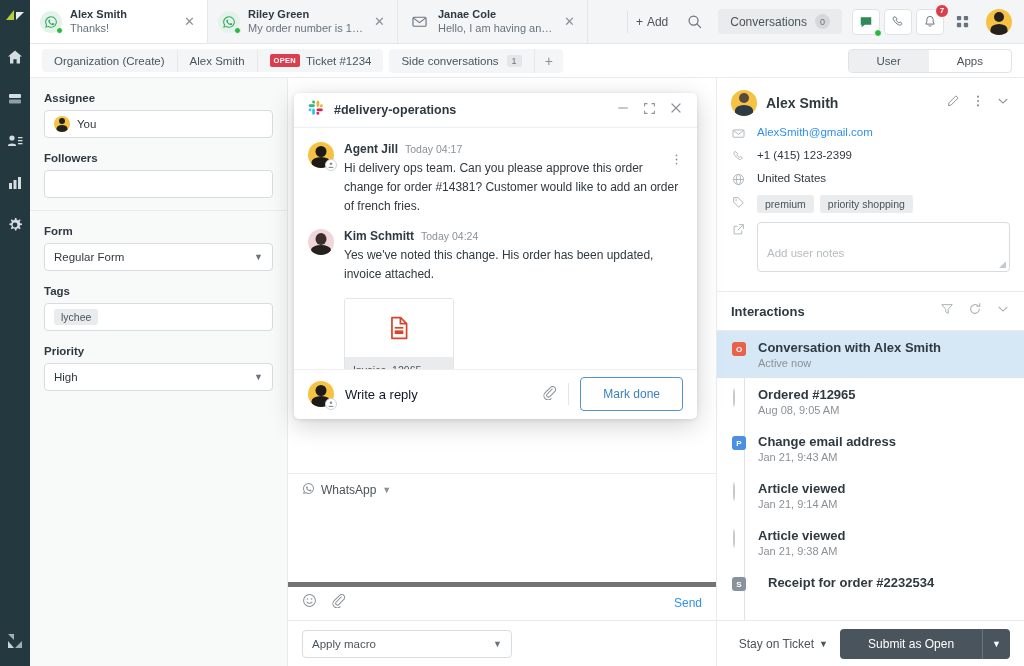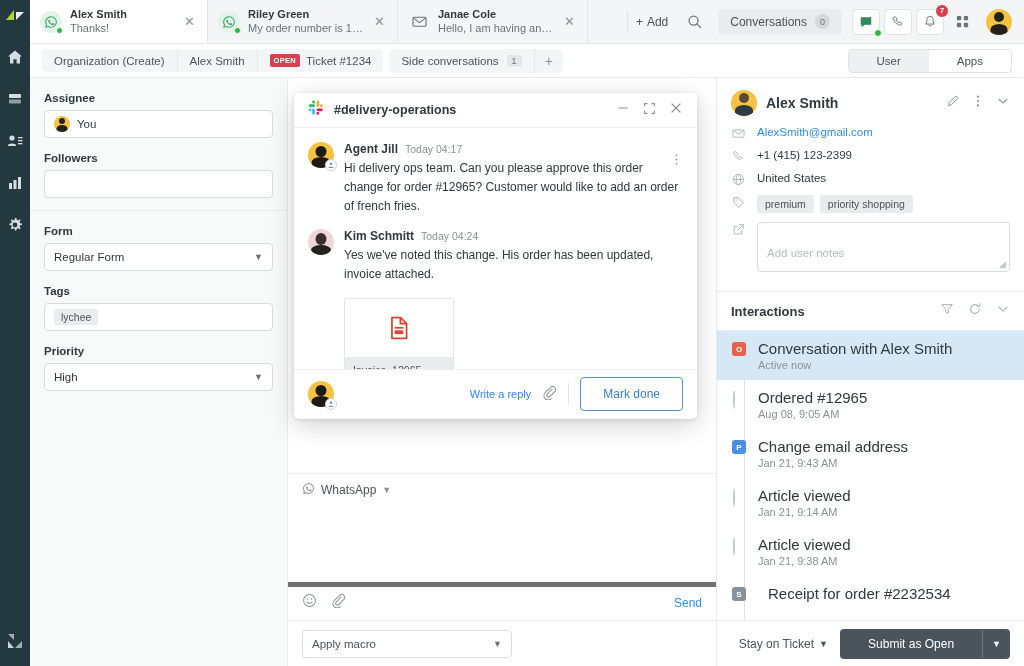--- a/index.html
+++ b/index.html
@@ -158,21 +158,21 @@
   .inter-title { font-size: 13px; font-weight:bold; color:#2f3941; }
   .inter-actions { margin-left:auto; display:flex; align-items:center; gap:14px;}
   .timeline { flex:1 1 auto; overflow:hidden; position:relative; padding-bottom: 4px;}
   .tl-item { display:flex; gap:12px; padding: 9px 14px 9px 16px; position:relative; }
   .tl-item.sel { background:#d6e8f5; }
   .tl-line { position:absolute; left:27px; top:0; bottom:0; width:1px; background:#e0e2e5; }
   .tl-dot { position:relative; z-index:2; width:13px; height:13px; flex:0 0 13px; margin-top:2px; }
   .tl-circle { width:12px; height:12px; border-radius:50%; background:#fff; border:1.3px solid #c2c8cc;}
   .tl-sq { width:14px; height:14px; border-radius:3px; display:flex; align-items:center; justify-content:center;
            font-size:8px; color:#fff; font-weight:bold; margin-left:-1px;}
-  .tl-txt-t { font-size:15px; font-weight:normal; color:#2f3941; }
+  .tl-txt-t { font-size:13px; font-weight:bold; color:#2f3941; }
   .tl-txt-s { font-size:11px; color:#8b9197; margin-top:2px;}
 
   
   .foot-right { margin-left:auto; display:flex; align-items:center; gap:12px; }
   .stay { font-size:12px; color:#49545c; display:flex; align-items:center; gap:5px; cursor:pointer;}
   .submit-group { display:flex; border-radius:4px; overflow:hidden; }
   .submit-main { background:#49545c; color:#fff; font-size:12px; padding: 8px 28px; cursor:pointer; }
   .submit-arrow { background:#49545c; color:#fff; font-size:9px; padding: 8px 9px; cursor:pointer; border-left:1px solid #6b757c; display:flex; align-items:center;}
   .modal {
     position: absolute; left: 294px; top: 93px; width: 403px; height: 326px;
@@ -198,21 +198,21 @@
   .msg-text { font-size:12px; color:#2f3941; line-height:1.55;}
   .msg-more { position:absolute; right:0; top:10px; color:#8b9197; cursor:pointer;}
   .attach {
     width: 110px; border:1px solid #e3e5e8; border-radius:3px; overflow:hidden; margin-top:10px; cursor:pointer;
   }
   .attach-top { height:58px; background:#fff; display:flex; align-items:center; justify-content:center;}
   .attach-bot { background:#e9ebed; padding: 6px 8px 8px 8px; }
   .attach-n { font-size:10.5px; color:#49545c; line-height:1.35;}
   .attach-t { font-size:10.5px; color:#49545c; }
   .m-foot { height: 60px; border-top:1px solid #edeef0; display:flex; align-items:center; gap:11px; padding: 0 14px;}
-  .m-reply { font-size:11px; color:#3b82f6; flex:1 1 auto; cursor:text;text-align:right;}
+  .m-reply { font-size:13px; color:#0f172a; flex:1 1 auto; cursor:text;}
   .m-div { width:1px; height:22px; background:#e3e5e8; }
   .markdone {
     border:1px solid #5293c7; color:#3a7fbd; background:#fff; border-radius:4px;
     font-size:12px; padding: 9px 22px; cursor:pointer;
   }
   
   .face { position:absolute; inset:0; }
   .face .head { position:absolute; left:50%; transform:translateX(-50%); border-radius:50%; }
   .face .body { position:absolute; left:50%; transform:translateX(-50%); border-radius:50% 50% 0 0; }
 </style>
@@ -697,21 +697,21 @@
                 <circle cx="8" cy="5.5" r="2.6" fill="#8b9197"></circle>
                 <path d="M2.6 14c0-3.2 10.8-3.2 10.8 0z" fill="#8b9197"></path>
               </svg>
           </span>
         </span>
         <span class="msg-main">
           <span class="msg-top">
             <span class="msg-name">Agent Jill</span>
             <span class="msg-time">Today 04:17</span>
           </span>
-          <span class="msg-text" style="display:block;">Hi delivery ops team. Can you please approve this order change for order #12965? Customer would like to add an order of french fries.</span>
+          <span class="msg-text" style="display:block;">Hi delivery ops team. Can you please approve this order change for order #14381? Customer would like to add an order of french fries.</span>
         </span>
         <span class="msg-more">
           <svg width="13" height="13" viewBox="0 0 16 16">
               <circle cx="8" cy="3" r="1.1" fill="#8b9197"></circle>
               <circle cx="8" cy="8" r="1.1" fill="#8b9197"></circle>
               <circle cx="8" cy="13" r="1.1" fill="#8b9197"></circle>
             </svg>
         </span>
       </div>
 

